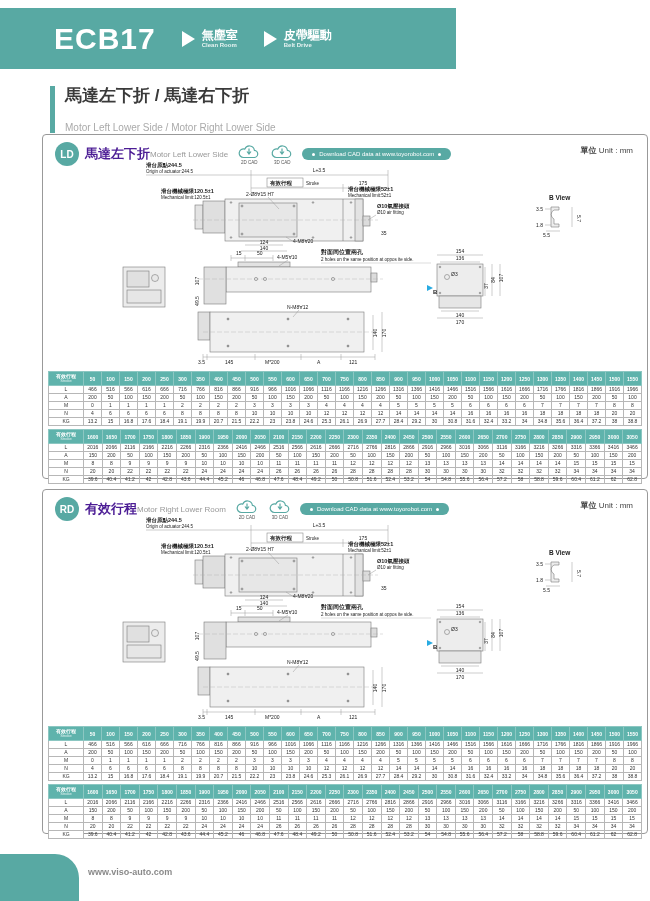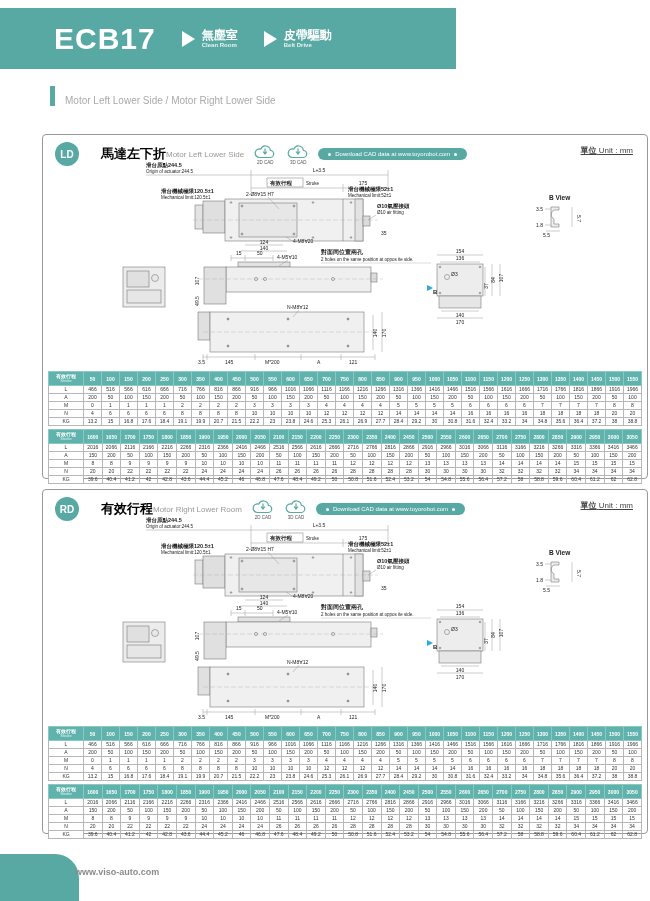--- a/index.html
+++ b/index.html
@@ -15,38 +15,38 @@
   .badge{display:flex;align-items:center;margin-left:26px;}
   .tri{width:0;height:0;border-left:13px solid #fff;border-top:8px solid transparent;
        border-bottom:8px solid transparent;}
   .badge-text{margin-left:7px;line-height:1.1;}
   .badge-zh{font-size:12px;font-weight:bold;}
   .badge-en{font-size:6px;font-weight:bold;opacity:.85;}
 
   
   .section{position:absolute;left:50px;top:86px;border-left:5px solid #58a9a3;padding-left:10px;}
   .sec-zh{font-size:17px;font-weight:bold;color:#3a3a3a;line-height:1.2;}
-  .sec-en{font-size:10px;color:#aaa;margin-top:9px;}
+  .sec-en{font-size:10px;color:#aaa;margin-top:16px;}
 
   
   .panel{position:absolute;left:42px;width:606px;height:345px;border:1px solid #999;
          border-radius:4px;background:#fff;box-sizing:border-box;}
   #panel-ld{top:134px;} #panel-rd{top:489px;}
   .panel-head{position:absolute;top:7px;left:12px;display:flex;align-items:center;z-index:2;}
   .badge-circle{width:24px;height:24px;border-radius:50%;background:#58a9a3;color:#fff;
                 font-size:10px;font-weight:bold;display:flex;align-items:center;justify-content:center;flex:0 0 auto;}
-  .panel-zh{font-size:13px;font-weight:bold;color:#000000;margin-left:22px;white-space:nowrap;}
+  .panel-zh{font-size:13px;font-weight:bold;color:#4c1d95;margin-left:6px;white-space:nowrap;}
   .panel-en{font-size:8px;color:#999;margin-left:0;white-space:nowrap;}
   .cad{display:flex;flex-direction:column;align-items:center;margin-left:9px;cursor:pointer;}
   .cad-label{font-size:4.5px;color:#555;margin-top:0px;}
   .pill{background:#58a9a3;color:#fff;font-size:6px;border-radius:9px;padding:3px 6px;margin-left:8px;
         display:flex;align-items:center;white-space:nowrap;cursor:pointer;}
   .pill::before,.pill::after{content:"";width:3px;height:3px;border-radius:50%;background:#fff;
         display:inline-block;margin:0 4px;}
-  .unit{position:absolute;top:10px;right:14px;font-size:8px;color:#444;z-index:2;text-decoration:underline;}
+  .unit{position:absolute;top:10px;right:14px;font-size:8px;color:#444;z-index:2;}
   .unit b{font-weight:bold;}
 
   .drawing{position:absolute;left:0;top:24px;width:606px;height:212px;}
   .drawing text{fill:#222;}
   .t-zh{font-size:5.5px;font-weight:bold;}
   .t-en{font-size:4.5px;fill:#9a9a9a;}
   .t-dim{font-size:5px;}
   .t-zh-b{font-size:6px;font-weight:bold;}
   .t-cyan{fill:#29abe2;font-size:6.5px;font-weight:bold;}
   .t-cyan-s{fill:#29abe2;font-size:6px;font-weight:bold;}
@@ -58,21 +58,21 @@
   table.dim-table thead th{background:#5fb3ac;color:#fff;border-color:#8cc7c2;
        font-size:5px;font-weight:bold;height:13px;line-height:1.2;}
   th.corner{width:34px;}
   th.corner .c-zh{font-size:5px;} th.corner .c-en{font-size:4px;font-weight:normal;color:#e3f2f1;}
   table.dim-table tbody th{background:#fff;font-size:5px;font-weight:normal;color:#333;height:7px;line-height:7px;}
   table.dim-table tbody td{font-size:5px;color:#333;height:7px;line-height:7px;overflow:hidden;}
 
   
   .footer-box{position:absolute;left:0;bottom:0;width:79px;height:47px;background:#58a9a3;
               border-top-right-radius:24px;}
-  .footer-url{position:absolute;left:75px;bottom:24px;font-size:9px;font-weight:bold;color:#8a8a8a;}
+  .footer-url{position:absolute;left:88px;bottom:24px;font-size:9px;font-weight:bold;color:#8a8a8a;}
 </style>
 </head>
 <body>
 
 <div class="banner">
   <div class="model-wrap">
     <span class="model">ECB17</span>
   </div>
   <div class="badge">
     <span class="tri"></span>
@@ -84,20 +84,21 @@
   <div class="badge">
     <span class="tri"></span>
     <span class="badge-text">
       <div class="badge-zh">皮帶驅動</div>
       <div class="badge-en">Belt Drive</div>
     </span>
   </div>
 </div>
 
 <div class="section">
+  <div class="sec-zh">馬達左下折 / 馬達右下折</div>
   <div class="sec-en">Motor Left Lower Side / Motor Right Lower Side</div>
 </div>
 
 <div class="panel" id="panel-ld">
   <div class="panel-head">
     <div class="badge-circle">LD</div>
     <span class="panel-zh">馬達左下折</span>
     <span class="panel-en">Motor Left Lower Side</span>
     <div class="cad">
       <svg width="24" height="16" viewBox="0 0 24 16">

